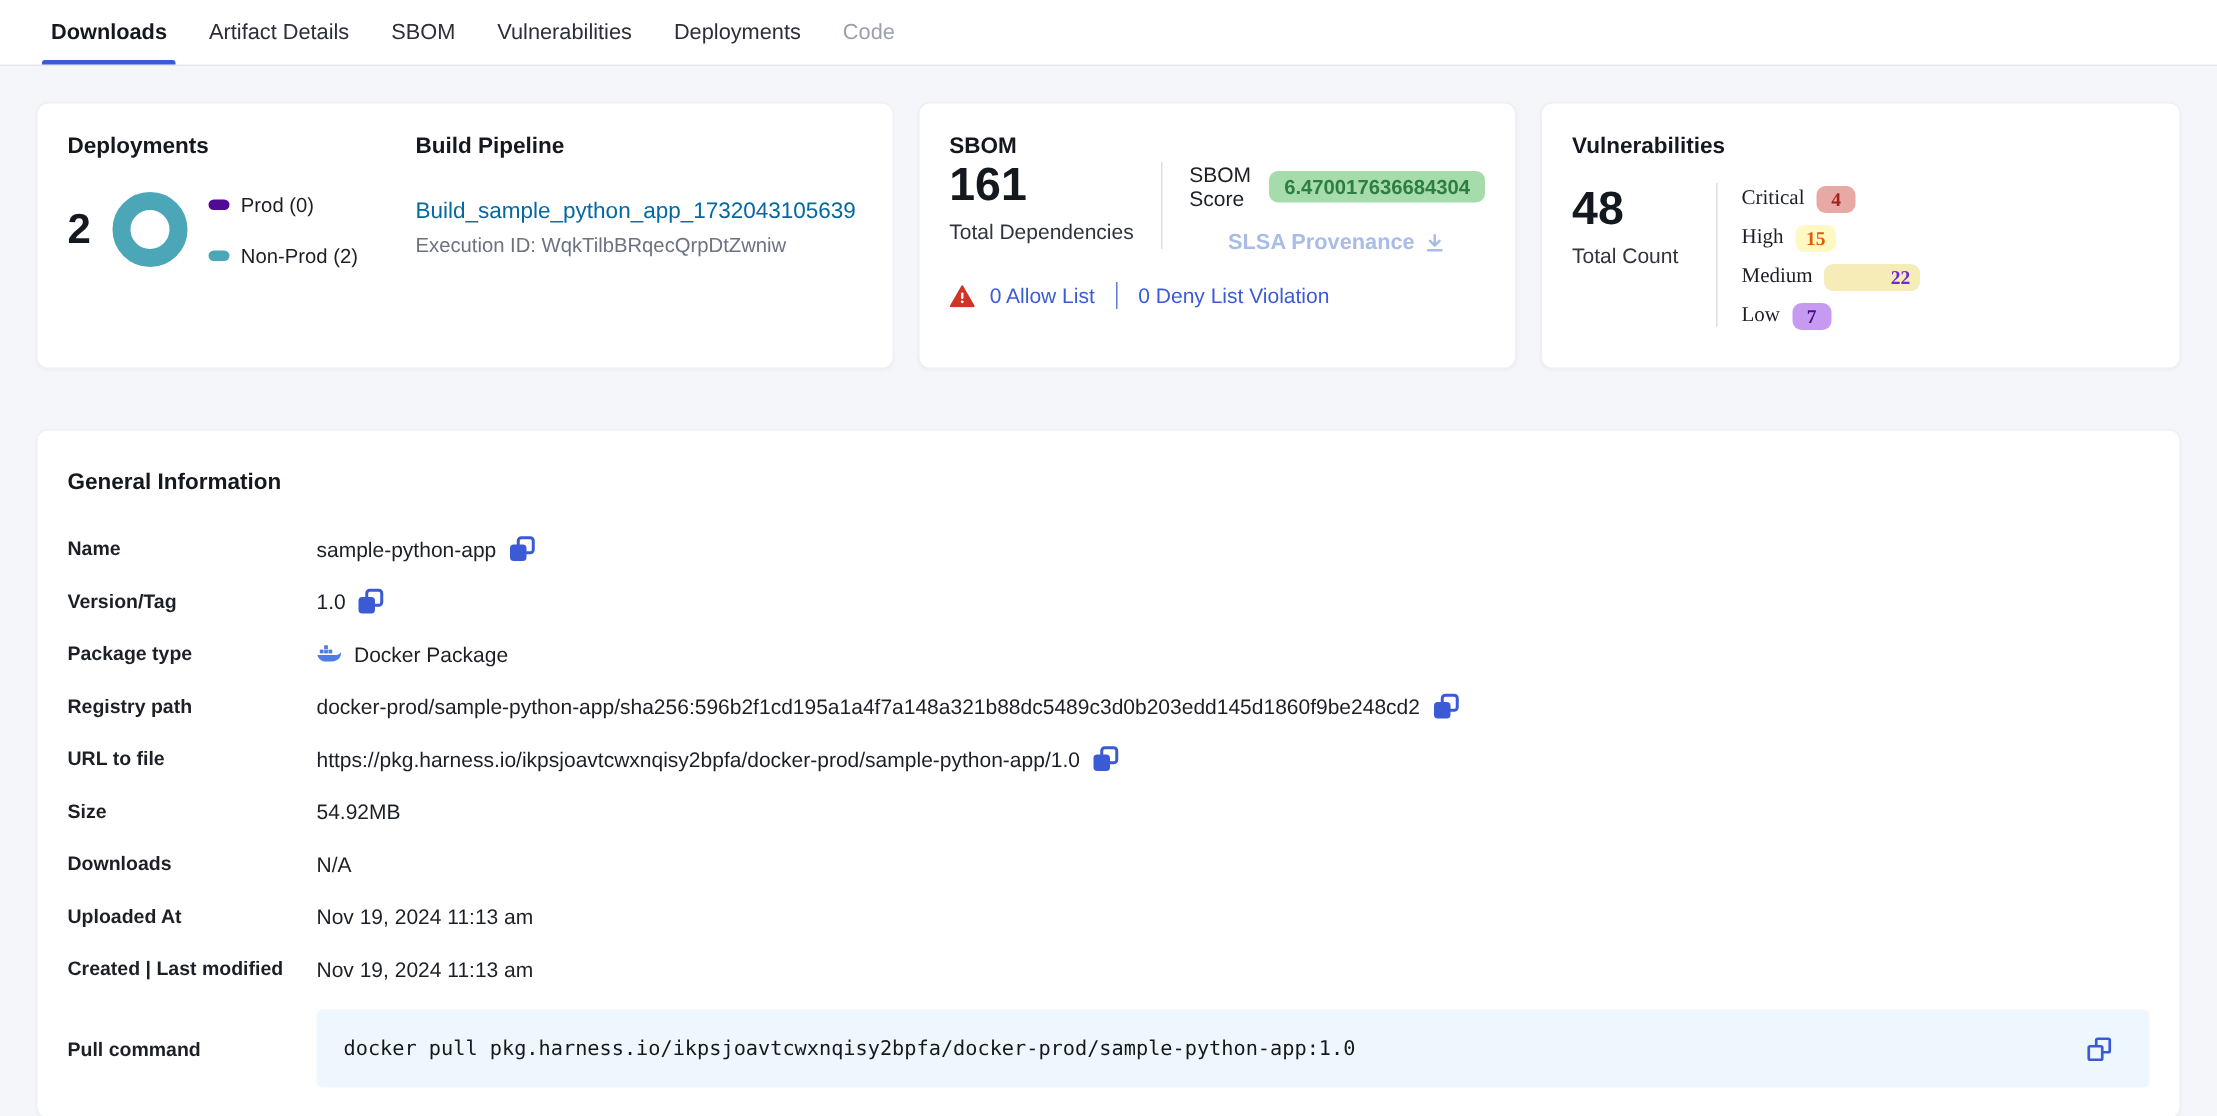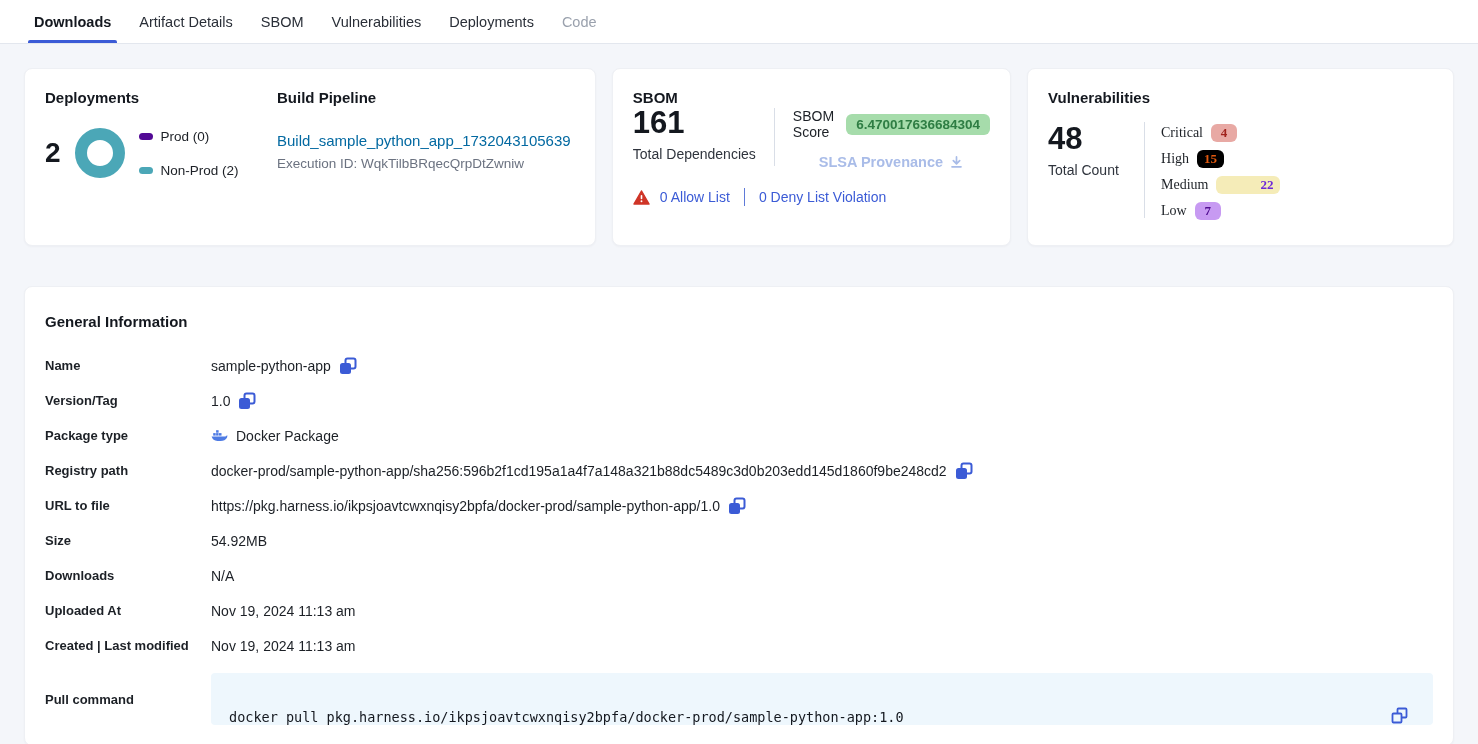--- a/index.html
+++ b/index.html
@@ -93,35 +93,35 @@
   .vuln-left { width: 96px; }
   .vuln-divider { width: 1px; background: #d9dee7; margin-right: 16px; }
   .sev-list { display: flex; flex-direction: column; gap: 5px; font-family: Liberation Serif, serif; }
   .sev-row { display: flex; align-items: center; gap: 8px; font-size: 14px; color: #1c2026; height: 21px; }
   .sev-pill {
     min-width: 26px; text-align: center;
     font-size: 13px; font-weight: 600;
     padding: 1px 7px; border-radius: 6px;
   }
   .sev-critical { background: #e8a9a4; color: #a1221c; }
-  .sev-high     { background: #000000; color: #e2590f; }
+  .sev-high     { background: #fef9c3; color: #e2590f; }
   .sev-medium   { background: #f5ecb8; color: #6d28d9; padding-left: 44px; }
   .sev-low      { background: #c79af2; color: #4f0a8f; }
 
   
   .card-general { margin-top: 40px; padding: 26px 20px 20px 20px; min-height: 446px; }
   .gi-rows { margin-top: 18px; }
   .gi-row { display: flex; align-items: center; height: 35px; }
   .gi-label { width: 166px; font-size: 13px; font-weight: 700; color: #1c2026; }
   .gi-value { font-size: 14px; color: #1c2026; display: flex; align-items: center; gap: 8px; }
   .copy-btn { display: inline-flex; cursor: pointer; flex: none; }
   .pull-row { display: flex; align-items: center; margin-top: 10px; }
   .pull-block {
     flex: 1; height: 52px; background: #eef7fd; border-radius: 4px;
-    display: flex; align-items: flex-end; padding: 0 24px 0 18px;
+    display: flex; align-items: center; padding: 0 24px 0 18px;
   }
   .pull-text {
     flex: 1; font-family: "DejaVu Sans Mono", monospace;
     font-size: 13.5px; color: #14181f; white-space: nowrap; overflow: hidden;
   }
 
   .icon { display: inline-flex; flex: none; }
 </style>
 </head>
 <body>

